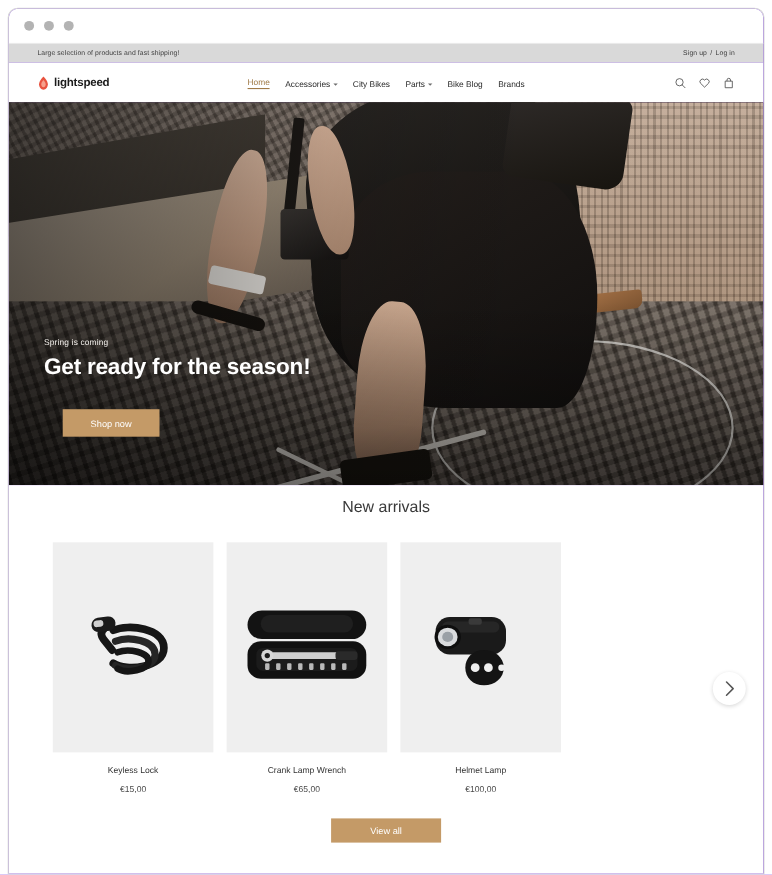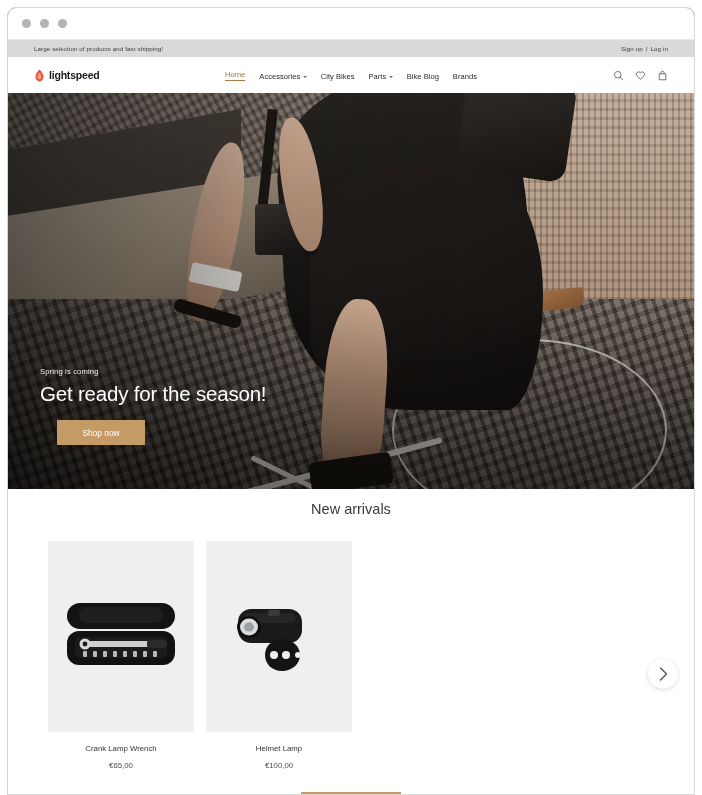--- a/index.html
+++ b/index.html
@@ -83,21 +83,21 @@
     margin-top: 1px;
   }
   .header-icons {
     margin-left: auto; display: flex; align-items: center; gap: 11px;
   }
   .hicon { width: 11px; height: 11px; display: block; cursor: pointer; }
 
   
   .hero {
     position: relative;
-    height: 396px;
+    height: 348px;
     overflow: hidden;
     background: #1b1714;
   }
   .hero-photo { position: absolute; inset: 0; }
 
   
   .sky-wall {
     position: absolute; left: 68%; top: 0; width: 32%; height: 100%;
     background:
       repeating-linear-gradient(90deg, rgba(0,0,0,.16) 0 2px, rgba(255,255,255,.05) 2px 6px),
@@ -212,22 +212,22 @@
       linear-gradient(90deg, rgba(0,0,0,.55) 0%, rgba(0,0,0,.12) 42%, rgba(0,0,0,0) 70%),
       linear-gradient(0deg, rgba(0,0,0,.40) 0%, rgba(0,0,0,0) 48%);
   }
   .hero-copy {
     position: absolute; left: 32px; bottom: 44px; z-index: 4;
   }
   .hero-kicker {
     font-size: 7.6px; color: #f2efeb; margin-bottom: 6px; letter-spacing: .15px;
   }
   .hero-title {
-    font-size: 20.5px; color: #ffffff; font-weight: 400;
-    letter-spacing: -0.2px; margin-bottom: 14px;
+    font-size: 20.5px; color: #ffffff; font-weight: 700;
+    letter-spacing: -0.2px; margin-bottom: 26px;
   }
   .btn-tan {
     display: inline-flex; align-items: center; justify-content: center;
     background: #c49a67; color: #ffffff;
     font-size: 8.4px; border: none; cursor: pointer;
   }
   .hero-btn { width: 88px; height: 25px; margin-left: 17px; }
 
   
   .arrivals {
@@ -362,20 +362,34 @@
       <div class="hero-title">Get ready for the season!</div>
       <button class="btn-tan hero-btn">Shop now</button>
     </div>
   </section>
 
   <section class="arrivals">
     <h2 class="section-title">New arrivals</h2>
 
     <div class="carousel">
 
+      <div class="product-card">
+        <div class="product-media">
+          <svg width="104" height="104" viewBox="0 0 104 104">
+            <path d="M34 36c14-6 46-2 46 16s-34 22-46 14" fill="none" stroke="#161616" stroke-width="7" stroke-linecap="round"></path>
+            <path d="M36 46c12-5 36-1 36 12s-26 16-36 10" fill="none" stroke="#262626" stroke-width="6.5" stroke-linecap="round"></path>
+            <path d="M38 56c10-4 28 0 28 8s-20 12-28 7" fill="none" stroke="#161616" stroke-width="6" stroke-linecap="round"></path>
+            <path d="M30 32c-6 2-9 7-5 12l8 10" fill="none" stroke="#161616" stroke-width="7" stroke-linecap="round"></path>
+            <rect x="14" y="24" width="22" height="13" rx="6.5" transform="rotate(-8 25 30)" fill="#1a1a1a"></rect>
+            <rect x="16" y="27" width="9" height="6" rx="3" transform="rotate(-8 20 30)" fill="#cfcfcf"></rect>
+          </svg>
+        </div>
+        <div class="product-name">Keyless Lock</div>
+        <div class="product-price">€15,00</div>
+      </div>
 
 
       <div class="product-card">
         <div class="product-media">
           <svg width="124" height="96" viewBox="0 0 124 96">
             <rect x="8" y="14" width="108" height="26" rx="13" fill="#131313"></rect>
             <rect x="20" y="18" width="84" height="16" rx="8" fill="#1f1f1f"></rect>
             <rect x="8" y="42" width="108" height="34" rx="12" fill="#111"></rect>
             <rect x="16" y="48" width="92" height="21" rx="6" fill="#1b1b1b"></rect>
             <rect x="26" y="52" width="66" height="6" rx="3" fill="#cfcfcf"></rect>

